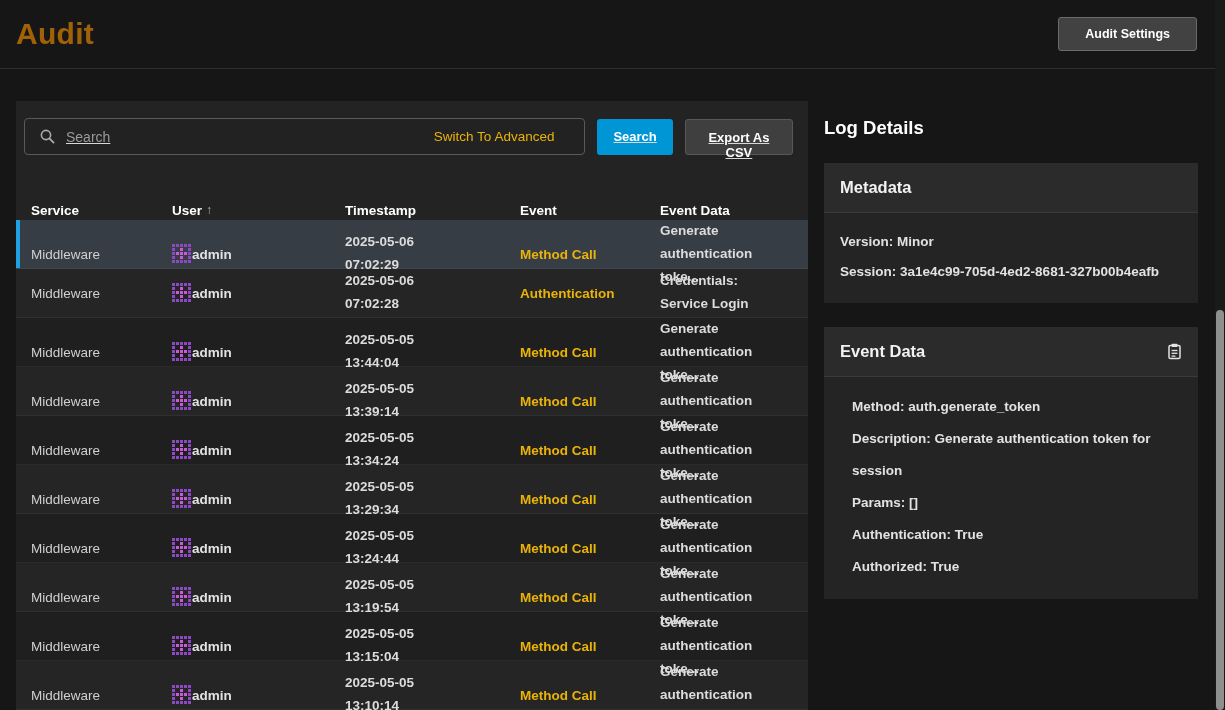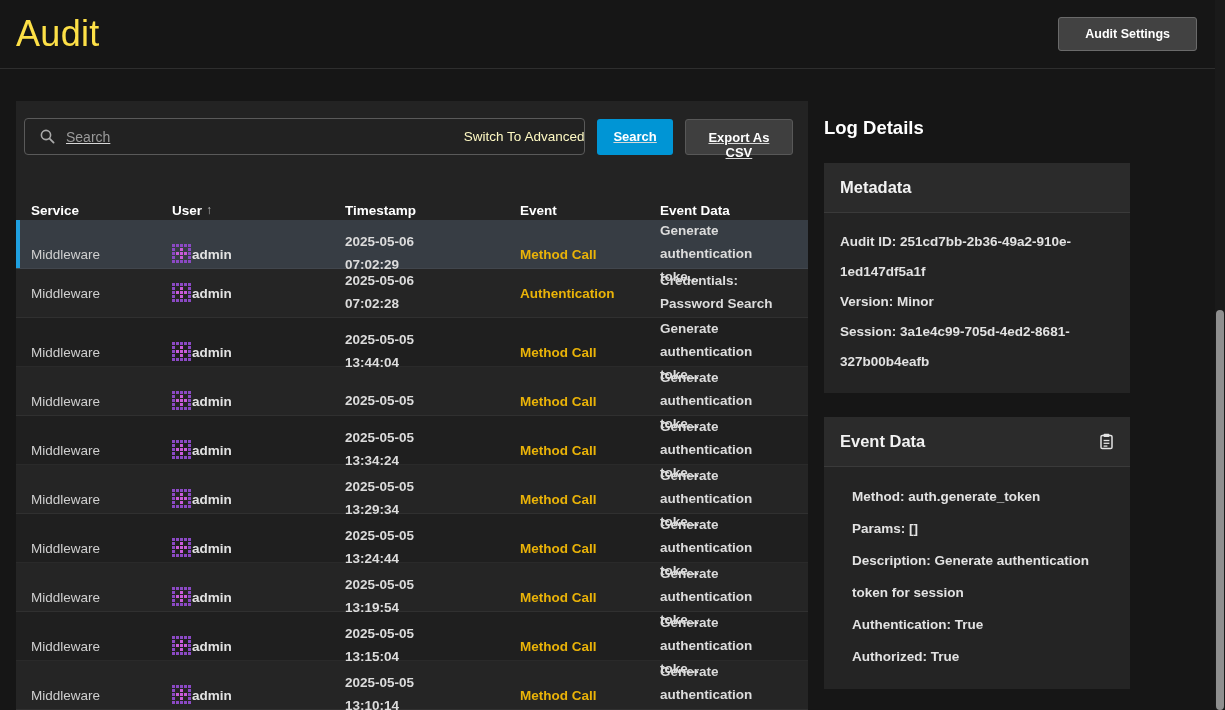--- a/index.html
+++ b/index.html
@@ -12,42 +12,42 @@
     position:relative;
   }
 
   
   .page-header {
     display:flex; align-items:center; justify-content:space-between;
     padding:15px 28px 15px 16px;
     border-bottom:1px solid #2e2e2e;
     height:69px;
   }
-  .page-header h1 { color:#fde047; font-size:36px; font-weight:normal; letter-spacing:.3px; }
+  .page-header h1 { color:#a16207; font-size:30px; font-weight:bold; letter-spacing:.3px; }
   .btn { border:none; cursor:pointer; font-family:inherit; font-weight:bold; color:#fff; border-radius:3px; }
   .btn-settings { background:#424242; border:1px solid #6a6a6a; font-size:12.5px; padding:9px 26px; }
 
   
   .content { display:flex; gap:16px; padding:32px 27px 0 16px; align-items:flex-start; }
 
   
   .panel { width:792px; height:610px; background:#232323; overflow:hidden; }
   .toolbar { display:flex; align-items:center; gap:12px; padding:17px 15px 0 8px;text-decoration:underline; }
   .searchbox {
     position:relative; width:568px; height:37px;
     border:1px solid #5a5a5a; border-radius:4px;
     display:flex; align-items:center; background:#222222;
   }
   .searchbox .mag { margin:0 10px 0 14px; display:flex; }
   .searchbox input {
     flex:1; background:transparent; border:none; outline:none;
     color:#e5e5e5; font-size:14px; font-family:inherit; height:100%;
   }
   .searchbox input::placeholder { color:#9a9a9a; }
-  .adv-link { position:absolute; right:0; color:#fef9c3; font-size:13.5px; text-decoration:none; cursor:pointer; white-space:nowrap; }
+  .adv-link { position:absolute; right:30px; color:#eab308; font-size:13.5px; text-decoration:none; cursor:pointer; white-space:nowrap; }
   .btn-search { background:#0095d5; font-size:13px; padding:10px 16px; height:36px; }
   .btn-export { background:#3f3f3f; border:1px solid #585858; font-size:13px; padding:10px 8px; height:36px; }
 
   
   .thead, .trow {
     display:grid;
     grid-template-columns:141px 173px 175px 140px 1fr;
     padding:0 15px; align-items:center;
   }
   .thead { margin-top:21px; height:44px; color:#ffffff; font-weight:bold; font-size:13.5px; }
@@ -58,21 +58,21 @@
   .trow:nth-child(even) { background:#252525; }
   .trow.selected { background:#373d44; box-shadow:inset 4px 0 0 #1fa0e0; }
   .cell { font-size:13.5px; color:#d4d4d4; }
   .cell.service { font-weight:normal; color:#cfcfcf; }
   .cell.user { display:flex; align-items:center; font-weight:bold; color:#e2e2e2; }
   .cell.ts div, .cell.edata div { line-height:1.7; font-weight:bold; color:#dcdcdc; }
   .cell.event { font-weight:bold; color:#eab308; }
   .avatar { display:inline-flex; width:20px; height:20px; }
 
   
-  .details { width:306px; }
+  .details { width:374px; }
   .details h2 { color:#ffffff; font-size:18.5px; font-weight:bold; margin:16px 0 18px; }
   .card { background:#242424; margin-bottom:16px; }
   .card-header {
     display:flex; align-items:center; justify-content:space-between;
     background:#2b2b2b; border-bottom:1px solid #3a3a3a;
     padding:14px 16px; height:50px;margin-top:24px;
   }
   .card-header .card-title { color:#f2f2f2; font-size:16.5px; font-weight:bold; }
   .copy-btn { background:none; border:none; cursor:pointer; display:flex; padding:0; }
   .card-body { padding:14px 16px 16px; }
@@ -207,21 +207,21 @@
       </span>
       <span class="uname">admin</span>
     </div>
     <div class="cell ts">
       <div>2025-05-06</div>
       <div>07:02:28</div>
     </div>
     <div class="cell event">Authentication</div>
     <div class="cell edata">
             <div>Credentials:</div>
-            <div>Password Search</div>
+            <div>Service Login</div>
           </div>
   </div>
         <div class="trow">
     <div class="cell service">Middleware</div>
     <div class="cell user">
       <span class="avatar">
         <svg width="20" height="20" viewBox="0 0 20 20">
           <g fill="#8b49c4">
             <rect x="0" y="0" width="3" height="3"></rect>
                   <rect x="4" y="0" width="3" height="3"></rect>
@@ -290,20 +290,21 @@
                   <rect x="8" y="8" width="3" height="3"></rect>
                   <rect x="12" y="8" width="3" height="3"></rect>
                   <rect x="8" y="12" width="3" height="3"></rect>
           </g>
         </svg>
       </span>
       <span class="uname">admin</span>
     </div>
     <div class="cell ts">
       <div>2025-05-05</div>
+      <div>13:39:14</div>
     </div>
     <div class="cell event">Method Call</div>
     <div class="cell edata">
             <div>Generate</div>
             <div>authentication toke...</div>
           </div>
   </div>
         <div class="trow">
     <div class="cell service">Middleware</div>
     <div class="cell user">
@@ -572,43 +573,42 @@
   </div>
 
   <div class="details">
     <h2>Log Details</h2>
 
     <div class="card">
       <div class="card-header">
         <span class="card-title">Metadata</span>
       </div>
       <div class="card-body">
-        <div class="line">Audit ID: 251cd7bb-2b36-49a2-910e-1ed147df5a1f</div>
         <div class="line">Version: Minor</div>
         <div class="line">Session: 3a1e4c99-705d-4ed2-8681-327b00b4eafb</div>
       </div>
     </div>
 
     <div class="card">
       <div class="card-header">
         <span class="card-title">Event Data</span>
         <button class="copy-btn">
           <svg width="15" height="17" viewBox="0 0 15 17">
               <rect x="2" y="2.5" width="11" height="13" rx="1.3" fill="none" stroke="#e3e3e3" stroke-width="1.5"></rect>
               <rect x="4.6" y="0.8" width="5.8" height="3.2" rx="0.8" fill="#e3e3e3"></rect>
               <line x1="4.6" y1="7.5" x2="10.4" y2="7.5" stroke="#e3e3e3" stroke-width="1.3"></line>
               <line x1="4.6" y1="10.3" x2="10.4" y2="10.3" stroke="#e3e3e3" stroke-width="1.3"></line>
               <line x1="4.6" y1="13.1" x2="8.4" y2="13.1" stroke="#e3e3e3" stroke-width="1.3"></line>
             </svg>
         </button>
       </div>
       <div class="card-body loose">
         <div class="line">Method: auth.generate_token</div>
+        <div class="line">Description: Generate authentication token for session</div>
         <div class="line">Params: []</div>
-        <div class="line">Description: Generate authentication token for session</div>
         <div class="line">Authentication: True</div>
         <div class="line">Authorized: True</div>
       </div>
     </div>
   </div>
 </div>
 
 <div class="scrollbar-track"></div>
 <div class="scrollbar-thumb"></div>
 

